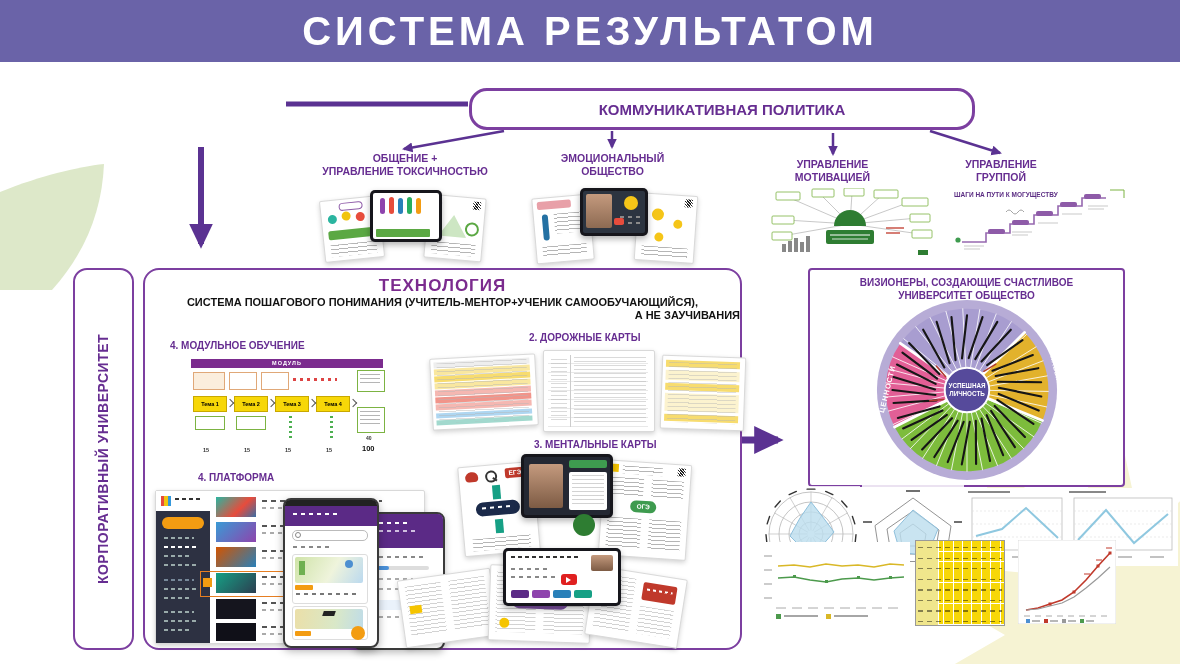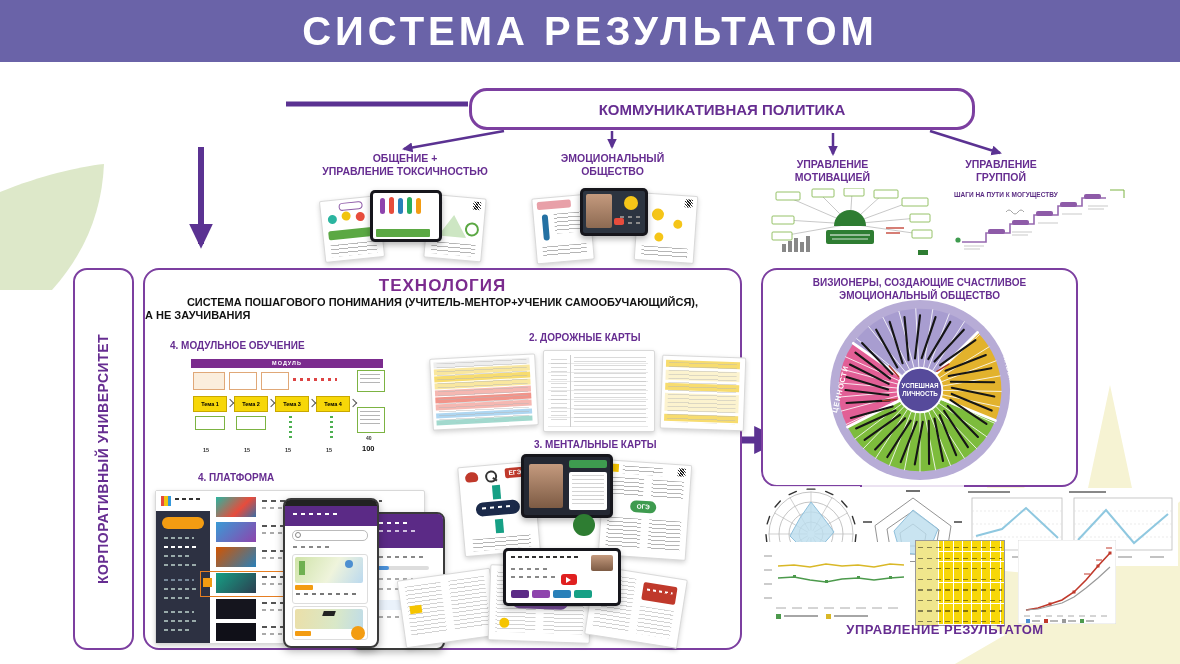--- a/index.html
+++ b/index.html
@@ -187,21 +187,21 @@
     <path d="M162,4 h14 v8" fill="none" stroke="#7CB342" stroke-width="1"></path>
   </svg>
 
   <div class="pbox" style="left:73px;top:268px;width:57px;height:378px;border-width:2.5px;border-radius:14px;z-index:2">
     <span style="transform:rotate(-90deg);white-space:nowrap;font-size:14px;letter-spacing:.5px;">КОРПОРАТИВНЫЙ УНИВЕРСИТЕТ</span>
   </div>
 
   <div class="abs" style="left:143px;top:268px;width:595px;height:378px;background:#fff;border:2.5px solid #7C3FA0;border-radius:16px;z-index:2">
     <div style="position:absolute;left:0;right:0;top:6px;text-align:center;color:#7B2B8E;font-size:17px;font-weight:bold;letter-spacing:1px">ТЕХНОЛОГИЯ</div>
     <div style="position:absolute;left:0;right:0;top:26px;text-align:center;color:#111;font-size:11px;font-weight:bold">СИСТЕМА ПОШАГОВОГО ПОНИМАНИЯ (УЧИТЕЛЬ-МЕНТОР+УЧЕНИК САМООБУЧАЮЩИЙСЯ),</div>
-    <div style="position:absolute;left:0;right:0;top:39px;text-align:left;color:#111;font-size:11px;font-weight:bold">А НЕ ЗАУЧИВАНИЯ</div>
+    <div style="position:absolute;left:0;right:0;top:39px;text-align:right;color:#111;font-size:11px;font-weight:bold">А НЕ ЗАУЧИВАНИЯ</div>
 
     <div class="lbl" style="left:25px;top:70px;width:170px;text-align:left;font-size:10px">
       <span>4. МОДУЛЬНОЕ ОБУЧЕНИЕ</span></div>
     <div class="lbl" style="left:384px;top:62px;width:140px;text-align:left;font-size:10px">
       <span>2. ДОРОЖНЫЕ КАРТЫ</span></div>
     <div class="lbl" style="left:389px;top:169px;width:150px;text-align:left;font-size:10px">
       <span>3. МЕНТАЛЬНЫЕ КАРТЫ</span></div>
     <div class="lbl" style="left:53px;top:202px;width:110px;text-align:left;font-size:10px">
       <span>4. ПЛАТФОРМА</span></div>
 
@@ -402,24 +402,24 @@
           <div class="txd deco" style="left:8px;top:28px;width:44px;background:repeating-linear-gradient(90deg,#888 0 4px,transparent 4px 8px)"></div>
           <div class="deco" style="position:absolute;left:8px;top:42px;width:18px;height:8px;background:#5B2A86;border-radius:2px"></div>
           <div class="deco" style="position:absolute;left:29px;top:42px;width:18px;height:8px;background:#8E44AD;border-radius:2px"></div>
           <div class="deco" style="position:absolute;left:50px;top:42px;width:18px;height:8px;background:#2980B9;border-radius:2px"></div>
           <div class="deco" style="position:absolute;left:71px;top:42px;width:18px;height:8px;background:#16A085;border-radius:2px"></div>
         </div>
       </div>
     </div>
   </div>
 
-  <div class="abs" style="left:761px;top:268px;width:313px;height:215px;background:#fff;border:2.5px solid #7C3FA0;border-radius:16px;z-index:2">
+  <div class="abs" style="left:808px;top:268px;width:313px;height:215px;background:#fff;border:2.5px solid #7C3FA0;border-radius:4px;z-index:2">
     <div class="lbl" style="left:0;right:0;top:7px;font-size:10px">
       <span style="display:block">ВИЗИОНЕРЫ, СОЗДАЮЩИЕ СЧАСТЛИВОЕ</span>
-      <span style="display:block">ЭМОЦИОНАЛЬНЫЙ ОБЩЕСТВО</span>
+      <span style="display:block">УНИВЕРСИТЕТ ОБЩЕСТВО</span>
     </div>
     <svg style="position:absolute;left:62px;top:28px" width="190" height="184" viewBox="0 0 190 190">
       <circle cx="95" cy="95" r="93" fill="#B7ACD6"></circle>
       <path d="M95,95 L26.2,46.8 A84,84 0 0 1 154.4,35.6 Z" fill="#A89DD0"></path>
       <path d="M95,95 L154.4,35.6 A84,84 0 0 1 172.9,126.5 Z" fill="#E2B22C"></path>
       <path d="M95,95 L172.9,126.5 A84,84 0 0 1 20.2,133.1 Z" fill="#7DBC3C"></path>
       <path d="M95,95 L20.2,133.1 A84,84 0 0 1 26.2,46.8 Z" fill="#E25F96"></path>
       <g id="wheelDecor">
           <line x1="76.3484969250327" y1="79.8963106148039" x2="29.719739237614448" y2="42.13708715181365" stroke="#ffffff" stroke-width="1" opacity="0.85" stroke-linecap="round"></line>
           <line x1="79.8963106148039" y1="76.3484969250327" x2="42.137087151813624" y2="29.719739237614476" stroke="#ffffff" stroke-width="1" opacity="0.85" stroke-linecap="round"></line>
@@ -663,17 +663,14 @@
         <line x1="14" y1="81" x2="22" y2="81" stroke="#888" stroke-width="1.2"></line>
       <rect x="26" y="79" width="4" height="4" fill="#C0392B"></rect>
         <line x1="32" y1="81" x2="40" y2="81" stroke="#888" stroke-width="1.2"></line>
       <rect x="44" y="79" width="4" height="4" fill="#999"></rect>
         <line x1="50" y1="81" x2="58" y2="81" stroke="#888" stroke-width="1.2"></line>
       <rect x="62" y="79" width="4" height="4" fill="#4C9A4C"></rect>
         <line x1="68" y1="81" x2="76" y2="81" stroke="#888" stroke-width="1.2"></line>
     </g>
   </svg>
 
-  <div class="lbl" style="left:790px;top:622px;width:310px;font-size:13px;letter-spacing:.5px;z-index:2">
-    <span>УПРАВЛЕНИЕ РЕЗУЛЬТАТОМ</span>
-  </div>
 
 </div>
 
 </body></html>

